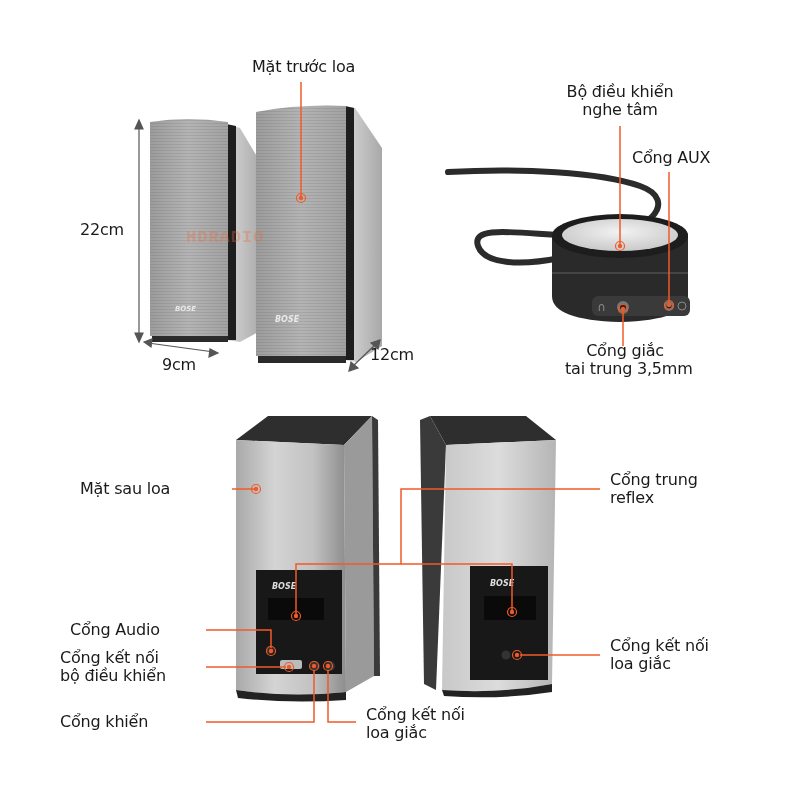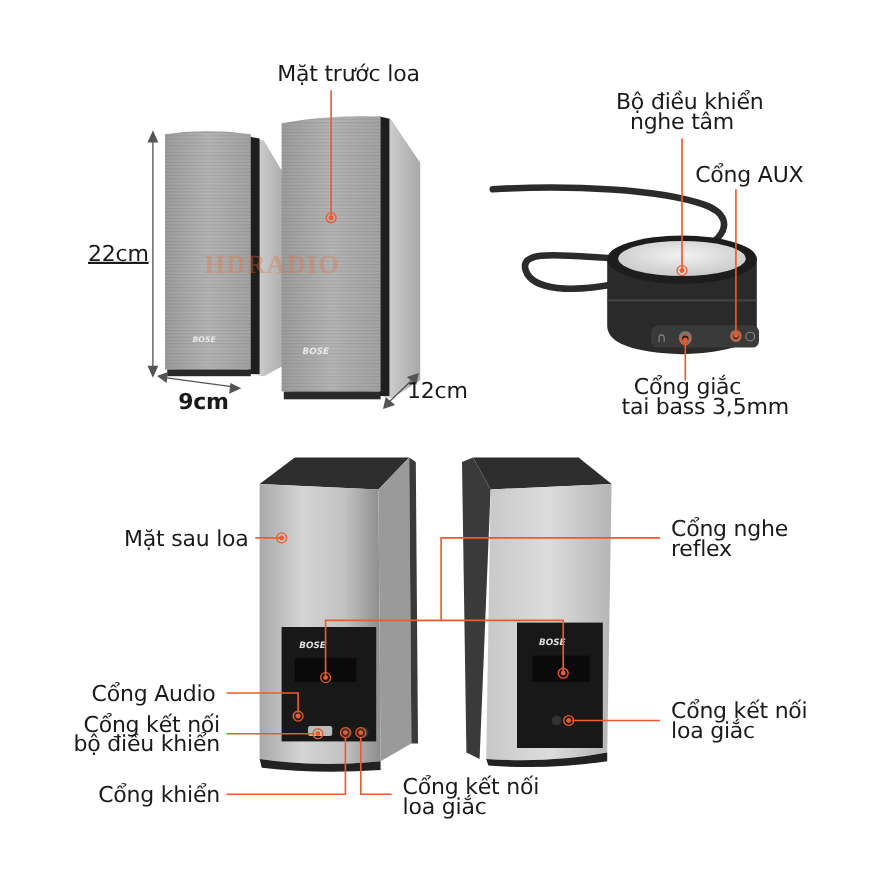--- a/index.html
+++ b/index.html
@@ -1,23 +1,23 @@
 <!DOCTYPE html>
 <html><head>
 <meta charset="utf-8">
 <style>
   html, body { margin:0; padding:0; background:#ffffff; }
   body { width:800px; height:800px; position:relative; overflow:hidden;
          font-family:"DejaVu Sans", "Liberation Sans", sans-serif; color:#1a1a1a; }
-  .label { position:absolute; font-size:20px; line-height:18px; white-space:nowrap; letter-spacing:-0.2px; }
-  .label.right { text-align:right; }
+  .label { position:absolute; font-size:16px; line-height:18px; white-space:nowrap; letter-spacing:-0.2px; }
+  .label.right { text-align:left; }
   .label.center { text-align:center; }
   svg.stage { position:absolute; left:0; top:0; }
-  .watermark { position:absolute; left:186px; top:228px; font-family:Liberation Serif, serif;
-               font-weight:bold; font-size:24px; color:rgba(232,110,60,0.35); letter-spacing:1px; }
+  .watermark { position:absolute; left:186px; top:228px; font-family:Liberation Mono, monospace;
+               font-weight:bold; font-size:17px; color:rgba(232,110,60,0.35); letter-spacing:1px; }
 </style>
 </head>
 <body>
 
 <svg class="stage" width="800" height="800" viewBox="0 0 800 800">
   <defs>
     <linearGradient id="grill" x1="0" x2="1">
       <stop offset="0" stop-color="#9c9c9c"></stop>
       <stop offset="0.5" stop-color="#b4b4b4"></stop>
       <stop offset="1" stop-color="#a2a2a2"></stop>
@@ -178,41 +178,41 @@
       <circle cx="289" cy="667" r="2.2"></circle>
       <circle cx="314" cy="666" r="2.2"></circle>
       <circle cx="328" cy="666" r="2.2"></circle>
       <circle cx="517" cy="655" r="2.2"></circle>
     </g>
   </g>
 </svg>
 
 <div class="watermark">HDRADIO</div>
 
-<div class="label" style="left:80px; top:221px;text-decoration:underline;">22cm</div>
-<div class="label" style="left:162px; top:356px;font-weight:bold;">9cm</div>
+<div class="label" style="left:80px; top:221px;">22cm</div>
+<div class="label" style="left:162px; top:356px;">9cm</div>
 <div class="label" style="left:370px; top:346px;">12cm</div>
 
 <div class="label" style="left:252px; top:58px;">Mặt trước loa</div>
 <div class="label center" style="left:560px; top:83px; width:120px;">
   <div>Bộ điều khiển</div>
   <div>nghe tâm</div>
 </div>
 <div class="label" style="left:632px; top:149px;text-align:center;">Cổng AUX</div>
 <div class="label center" style="left:565px; top:342px; width:120px;">
   <div>Cổng giắc</div>
-  <div>tai bass 3,5mm</div>
+  <div>tai trung 3,5mm</div>
 </div>
 
 <div class="label right" style="left:80px; top:480px; width:146px;">Mặt sau loa</div>
 <div class="label" style="left:610px; top:471px;">
-  <div>Cổng nghe</div>
+  <div>Cổng trung</div>
   <div>reflex</div>
 </div>
-<div class="label right" style="left:56px; top:621px; width:140px;">Cổng Audio</div>
+<div class="label right" style="left:70px; top:621px; width:140px;">Cổng Audio</div>
 <div class="label right" style="left:60px; top:649px; width:140px;">
   <div>Cổng kết nối</div>
   <div>bộ điều khiển</div>
 </div>
 <div class="label right" style="left:60px; top:713px; width:140px;">Cổng khiển</div>
 <div class="label" style="left:366px; top:706px;">
   <div>Cổng kết nối</div>
   <div>loa giắc</div>
 </div>
 <div class="label" style="left:610px; top:637px;">

